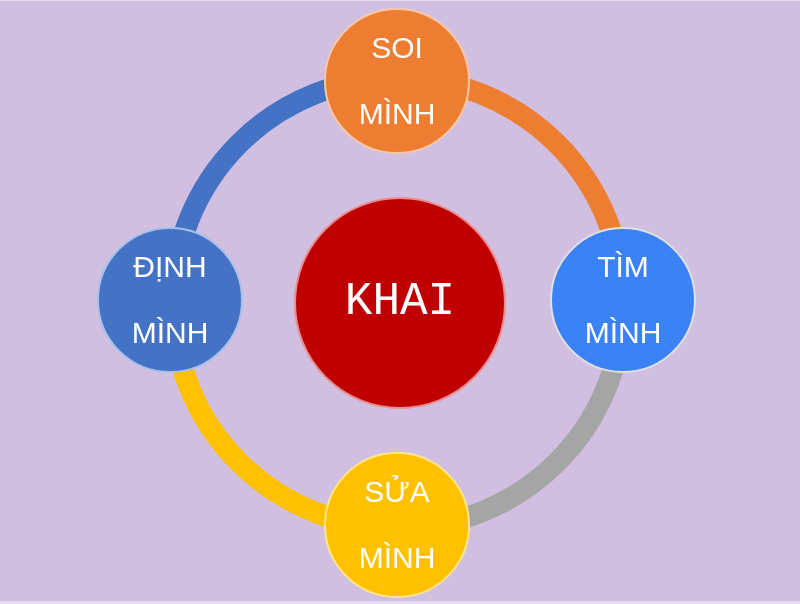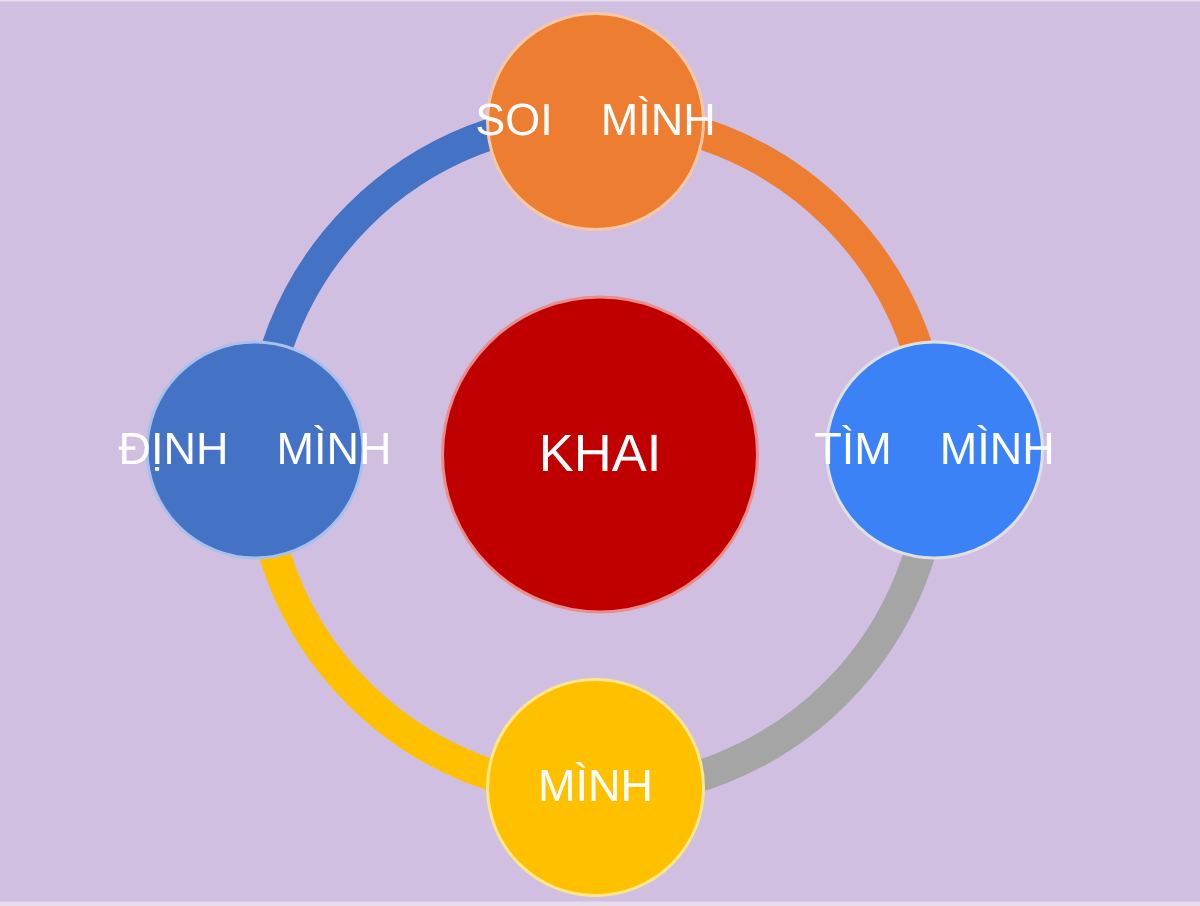--- a/index.html
+++ b/index.html
@@ -8,26 +8,26 @@
       background: #e6dcec;
       font-family: "Liberation Sans", "DejaVu Sans", sans-serif;
     }
     .canvas {
       position: absolute; left: 0; top: 1px; width: 800px; height: 600px;
       background: #d1bfe1;
     }
     svg.ring { position: absolute; left: 0; top: 0; }
     .node {
       position: absolute; border-radius: 50%;
-      display: flex; flex-direction: row; align-items: center; justify-content: center;
+      display: flex; flex-direction: column; align-items: center; justify-content: center;
       color: #ffffff; text-align: center; box-sizing: border-box; gap: 32px;
     }
     .node span { display: block; line-height: 1.12; }
     .sat { width: 146px; height: 146px; font-size: 30px; }
-    .center { width: 212px; height: 212px; font-size: 35px; }
+    .center { width: 212px; height: 212px; font-size: 46px; font-family: Liberation Mono, monospace; }
     .n-top    { left: 324px; top: 7px;   background: #ed7d31; border: 2px solid #f8c8a6; }
     .n-right  { left: 550px; top: 226px; background: #3b82f6; border: 2px solid #e0e0e0; }
     .n-bottom { left: 324px; top: 451px; background: #ffc000; border: 2px solid #ffe78a; }
     .n-left   { left: 97px;  top: 226px; background: #4472c4; border: 2px solid #a9c0ea; }
     .n-center { left: 294px; top: 196px; background: #c00000; border: 2px solid #e98d8d; }
   </style>
 </head>
 <body>
 
 <div class="canvas">
@@ -43,20 +43,21 @@
     <span>SOI</span>
     <span>MÌNH</span>
   </div>
 
   <div class="node sat n-right">
     <span>TÌM</span>
     <span>MÌNH</span>
   </div>
 
   <div class="node sat n-bottom">
+    <span>SỬA</span>
     <span>MÌNH</span>
   </div>
 
   <div class="node sat n-left">
     <span>ĐỊNH</span>
     <span>MÌNH</span>
   </div>
 
   <div class="node center n-center">
     <span>KHAI</span>

